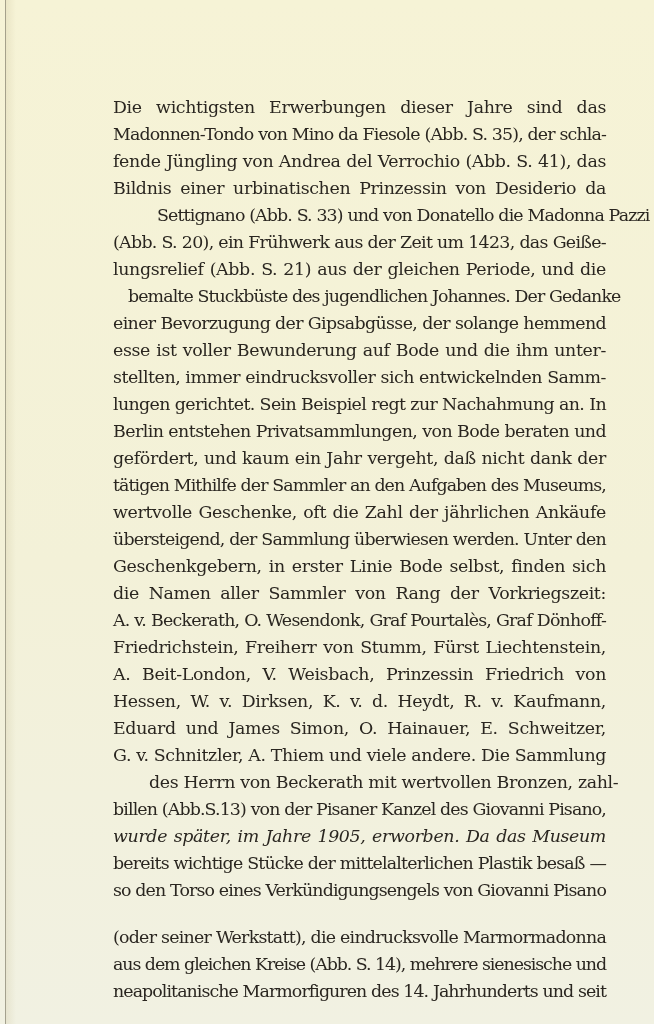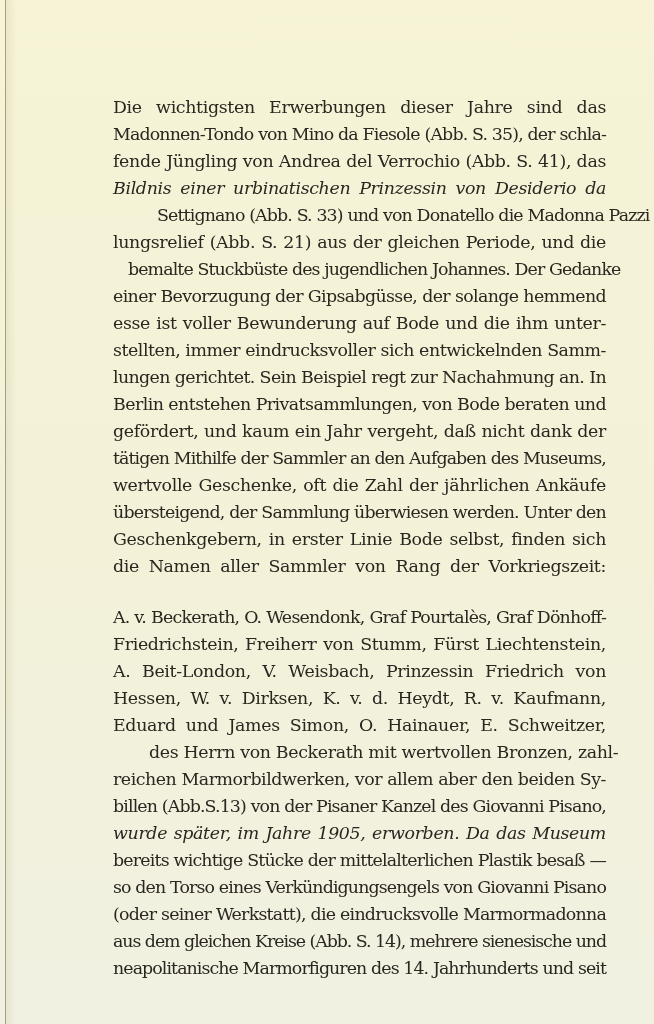--- a/index.html
+++ b/index.html
@@ -55,42 +55,43 @@
 </head>
 <body>
 
 <div class="page-edge"></div>
 <div class="page-edge-shade"></div>
 
 <div class="text-block">
   <span class="line" style="white-space: nowrap;">Die wichtigsten Erwerbungen dieser Jahre sind das</span>
   <span class="line" style="white-space: nowrap; letter-spacing: -0.859698px;">Madonnen-Tondo von Mino da Fiesole (Abb. S. 35), der schla-</span>
   <span class="line" style="white-space: nowrap;">fende Jüngling von Andrea del Verrochio (Abb. S. 41), das</span>
-  <span class="line" style="white-space: nowrap; font-style: italic;">Bildnis einer urbinatischen Prinzessin von Desiderio da</span>
+  <span class="line" style="white-space: nowrap;">Bildnis einer urbinatischen Prinzessin von Desiderio da</span>
   <span class="line" style="white-space: nowrap; letter-spacing: -0.861853px; margin-left: 44px;">Settignano (Abb. S. 33) und von Donatello die Madonna Pazzi</span>
+  <span class="line" style="white-space: nowrap; letter-spacing: -0.695097px;">(Abb. S. 20), ein Frühwerk aus der Zeit um 1423, das Geiße-</span>
   <span class="line" style="white-space: nowrap;">lungsrelief (Abb. S. 21) aus der gleichen Periode, und die</span>
   <span class="line" style="white-space: nowrap; letter-spacing: -0.902455px; margin-left: 15px;">bemalte Stuckbüste des jugendlichen Johannes. Der Gedanke</span>
   <span class="line" style="white-space: nowrap; letter-spacing: -0.636262px;">einer Bevorzugung der Gipsabgüsse, der solange hemmend</span>
   <span class="line" style="white-space: nowrap;">esse ist voller Bewunderung auf Bode und die ihm unter-</span>
   <span class="line" style="white-space: nowrap; letter-spacing: -0.457386px;">stellten, immer eindrucksvoller sich entwickelnden Samm-</span>
   <span class="line" style="white-space: nowrap; letter-spacing: -0.61864px;">lungen gerichtet. Sein Beispiel regt zur Nachahmung an. In</span>
   <span class="line" style="white-space: nowrap; letter-spacing: -0.562095px;">Berlin entstehen Privatsammlungen, von Bode beraten und</span>
   <span class="line" style="white-space: nowrap;">gefördert, und kaum ein Jahr vergeht, daß nicht dank der</span>
   <span class="line" style="white-space: nowrap; letter-spacing: -0.914732px;">tätigen Mithilfe der Sammler an den Aufgaben des Museums,</span>
   <span class="line" style="white-space: nowrap;">wertvolle Geschenke, oft die Zahl der jährlichen Ankäufe</span>
   <span class="line" style="white-space: nowrap; letter-spacing: -0.80978px;">übersteigend, der Sammlung überwiesen werden. Unter den</span>
   <span class="line" style="white-space: nowrap;">Geschenkgebern, in erster Linie Bode selbst, finden sich</span>
   <span class="line" style="white-space: nowrap;">die Namen aller Sammler von Rang der Vorkriegszeit:</span>
-  <span class="line" style="white-space: nowrap; letter-spacing: -0.765519px; margin-top: 24px;">A. v. Beckerath, O. Wesendonk, Graf Pourtalès, Graf Dönhoff-</span>
+  <span class="line" style="white-space: nowrap; letter-spacing: -0.765519px;">A. v. Beckerath, O. Wesendonk, Graf Pourtalès, Graf Dönhoff-</span>
   <span class="line" style="white-space: nowrap;">Friedrichstein, Freiherr von Stumm, Fürst Liechtenstein,</span>
   <span class="line" style="white-space: nowrap;">A. Beit-London, V. Weisbach, Prinzessin Friedrich von</span>
   <span class="line" style="white-space: nowrap;">Hessen, W. v. Dirksen, K. v. d. Heydt, R. v. Kaufmann,</span>
   <span class="line" style="white-space: nowrap;">Eduard und James Simon, O. Hainauer, E. Schweitzer,</span>
+  <span class="line" style="white-space: nowrap; letter-spacing: -0.386272px;">G. v. Schnitzler, A. Thiem und viele andere. Die Sammlung</span>
   <span class="line" style="white-space: nowrap; margin-left: 36px;">des Herrn von Beckerath mit wertvollen Bronzen, zahl-</span>
-  <span class="line" style="white-space: nowrap; letter-spacing: -0.462847px;">reichen Marmorbildwerken, vor allem aber den beiden Sy-</span>
   <span class="line" style="white-space: nowrap; letter-spacing: -0.873698px;">billen (Abb.S.13) von der Pisaner Kanzel des Giovanni Pisano,</span>
   <span class="line" style="white-space: nowrap; font-style: italic;">wurde später, im Jahre 1905, erworben. Da das Museum</span>
   <span class="line" style="white-space: nowrap; letter-spacing: -0.815885px;">bereits wichtige Stücke der mittelalterlichen Plastik besaß —</span>
   <span class="line" style="white-space: nowrap; letter-spacing: -0.878235px;">so den Torso eines Verkündigungsengels von Giovanni Pisano</span>
-  <span class="line" style="white-space: nowrap; letter-spacing: -0.761272px;">(oder seiner Werkstatt), die eindrucksvolle Marmormadonna</span>
+  <span class="line" style="white-space: nowrap; letter-spacing: -0.761272px; margin-top: 20px;">(oder seiner Werkstatt), die eindrucksvolle Marmormadonna</span>
   <span class="line" style="white-space: nowrap; letter-spacing: -1.07031px;">aus dem gleichen Kreise (Abb. S. 14), mehrere sienesische und</span>
   <span class="line last" style="white-space: nowrap; letter-spacing: -0.931088px;">neapolitanische Marmorfiguren des 14. Jahrhunderts und seit</span>
 </div>
 
 </body></html>

